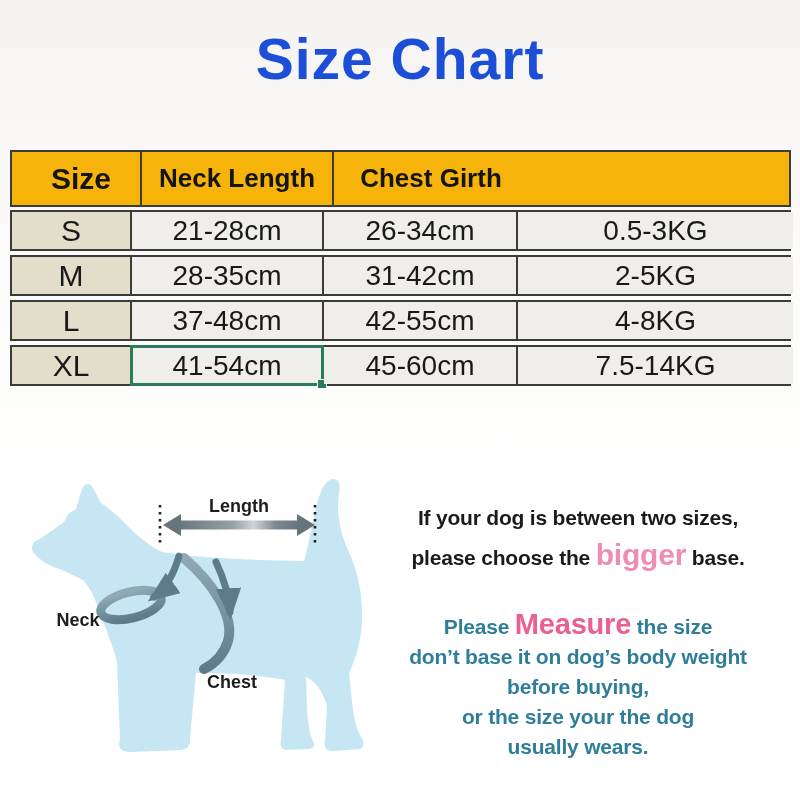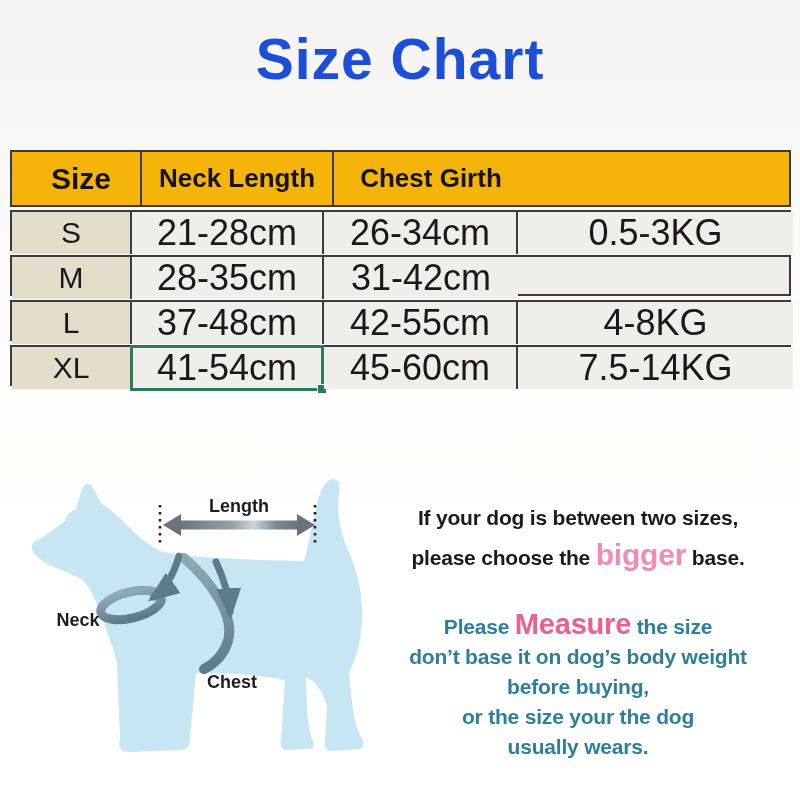--- a/index.html
+++ b/index.html
@@ -17,21 +17,21 @@
   .t-row{
     display:grid;grid-template-columns:120px 192px 194px 275px;
     border:2px solid #3b3b3b;box-sizing:border-box;margin-bottom:4px;
     background:#efeeeb;
   }
   .t-row.header{height:57px;background:#f6b40b;margin-bottom:3px;padding-left:10px;}
   .t-row.data{height:41px;}
   .cell{
     display:flex;align-items:center;justify-content:center;
     border-right:2px solid #3b3b3b;box-sizing:border-box;position:relative;
-    color:#191919;font-size:36px;background:#efeeeb;
+    color:#191919;font-size:28px;background:#efeeeb;
   }
   .cell:last-child{border-right:none;}
   .header .cell{background:#f6b40b;font-weight:700;font-size:26px;color:#151515;}
   .cell.sizecol{background:#e2deca;font-size:30px;}
   .header .cell.sizecol{background:#f6b40b;}
   .sel-outline{
     position:absolute;left:-2px;top:-2px;right:-2px;bottom:-2px;
     border:3px solid #2a7b58;pointer-events:none;
   }
   .sel-handle{
@@ -69,20 +69,21 @@
     <div class="cell sizecol">S</div>
     <div class="cell">21-28cm</div>
     <div class="cell">26-34cm</div>
     <div class="cell">0.5-3KG</div>
   </div>
 
   <div class="t-row data">
     <div class="cell sizecol">M</div>
     <div class="cell">28-35cm</div>
     <div class="cell">31-42cm</div>
+    <div class="cell">2-5KG</div>
   </div>
 
   <div class="t-row data">
     <div class="cell sizecol">L</div>
     <div class="cell">37-48cm</div>
     <div class="cell">42-55cm</div>
     <div class="cell">4-8KG</div>
   </div>
 
   <div class="t-row data">

